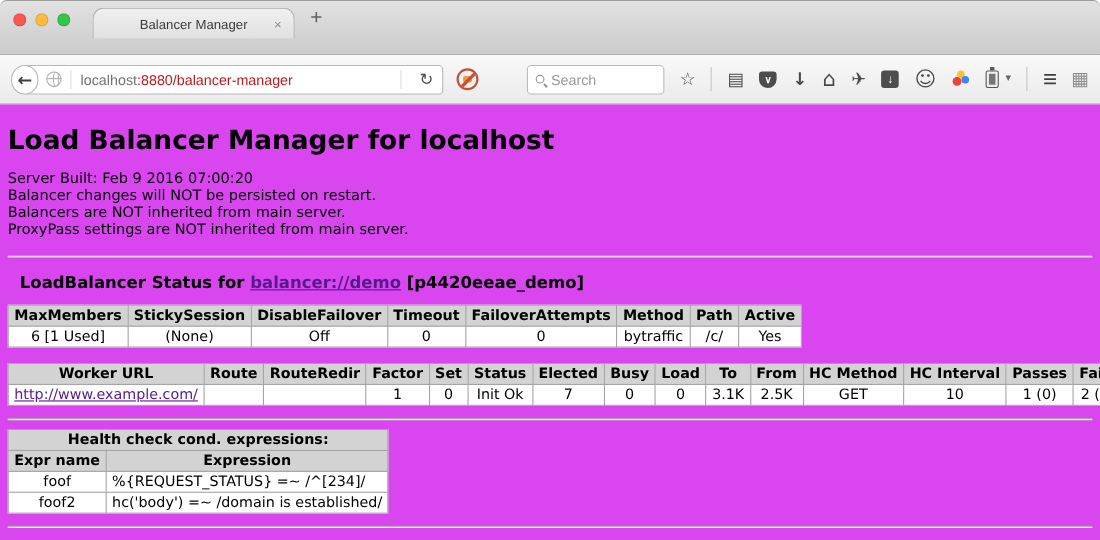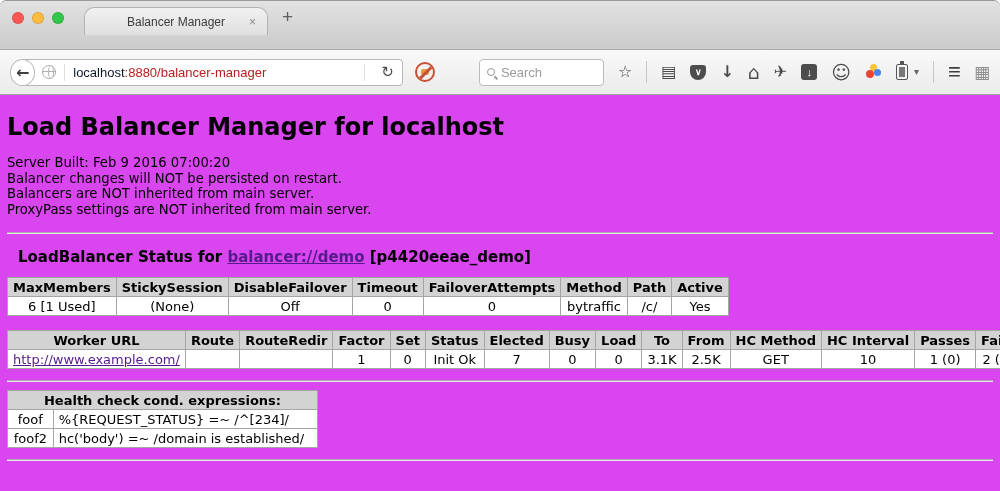--- a/index.html
+++ b/index.html
@@ -34,21 +34,21 @@
     border-radius:4px; display:flex; align-items:center; padding:0 8px 0 20px; }
   .globe { width:14px; height:14px; border:1.5px solid #b0b0b0; border-radius:50%;
     position:relative; flex:none; }
   .globe::before { content:""; position:absolute; left:-1px; right:-1px; top:4.5px;
     height:1.5px; background:#b0b0b0; }
   .globe::after { content:""; position:absolute; left:4.5px; top:-1px; bottom:-1px;
     width:4px; border-left:1.5px solid #b0b0b0; border-right:1.5px solid #b0b0b0;
     border-radius:50%; }
   .url-divider { width:1px; height:17px; background:#ddd; margin:0 8px; flex:none; }
   .url-text { font-size:13px; white-space:nowrap; }
-  .url-domain { color:#0f172a; }
+  .url-domain { color:#737373; }
   .url-rest { color:#b91c1c; }
   .url-spacer { flex:1; }
   .reload { color:#4f4f4f; font-size:15px; font-family:"DejaVu Sans",sans-serif; padding-left:8px; }
   .blocked-icon { width:20px; height:20px; border-radius:50%; border:2px solid #c65137;
     margin:0 12px; position:relative; overflow:hidden; flex:none; }
   .blocked-icon::before { content:""; position:absolute; left:4px; top:5px; width:8px;
     height:6px; background:#e89a3c; border-radius:2px; }
   .blocked-icon::after { content:""; position:absolute; left:7px; top:-3px; width:2.5px;
     height:24px; background:#c65137; transform:rotate(45deg); }
   .search-field { width:133px; height:27px; background:#fff; border:1px solid #bbb;
@@ -244,20 +244,24 @@
     </table>
 
   <hr class="rule rule-2">
 
   <table class="data t3">
     <tbody>
         <tr>
       <th colspan="2">Health check cond. expressions:</th>
     </tr>
     <tr>
+      <th>Expr name</th>
+      <th>Expression</th>
+    </tr>
+    <tr>
       <td>foof</td>
       <td class="left">%{REQUEST_STATUS} =~ /^[234]/</td>
     </tr>
     <tr>
       <td>foof2</td>
       <td class="left">hc('body') =~ /domain is established/</td>
     </tr>
   </tbody>
     </table>
 

